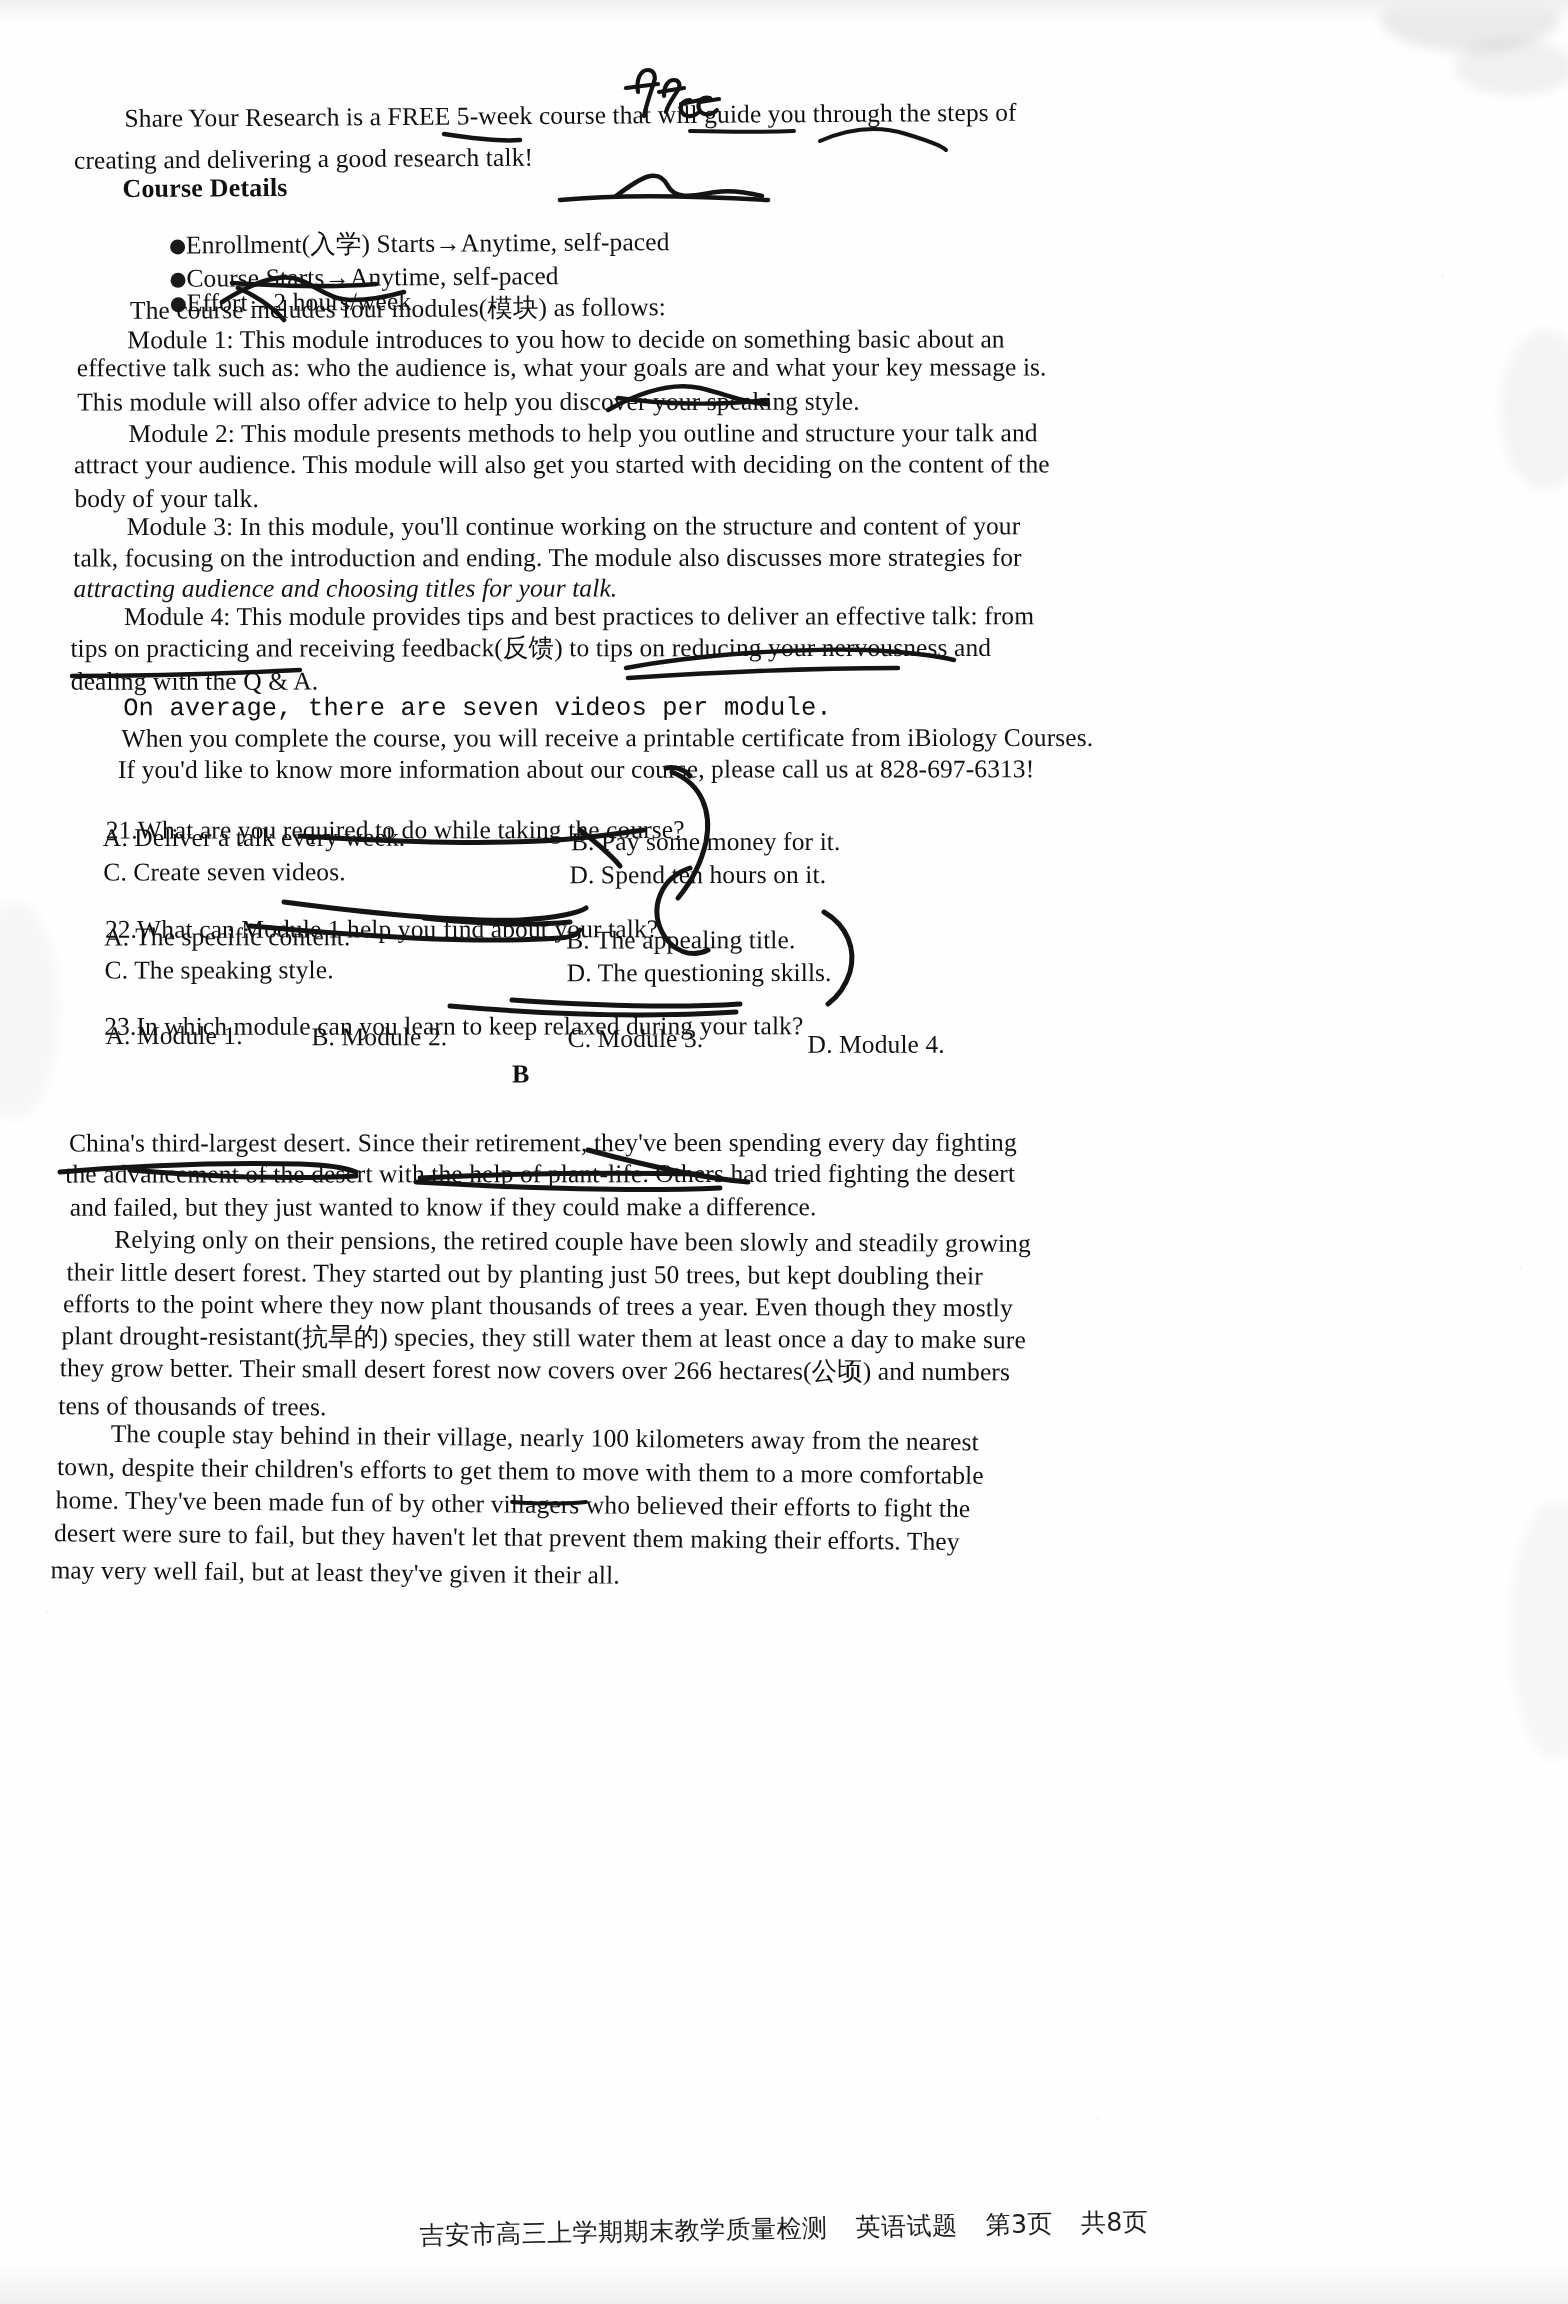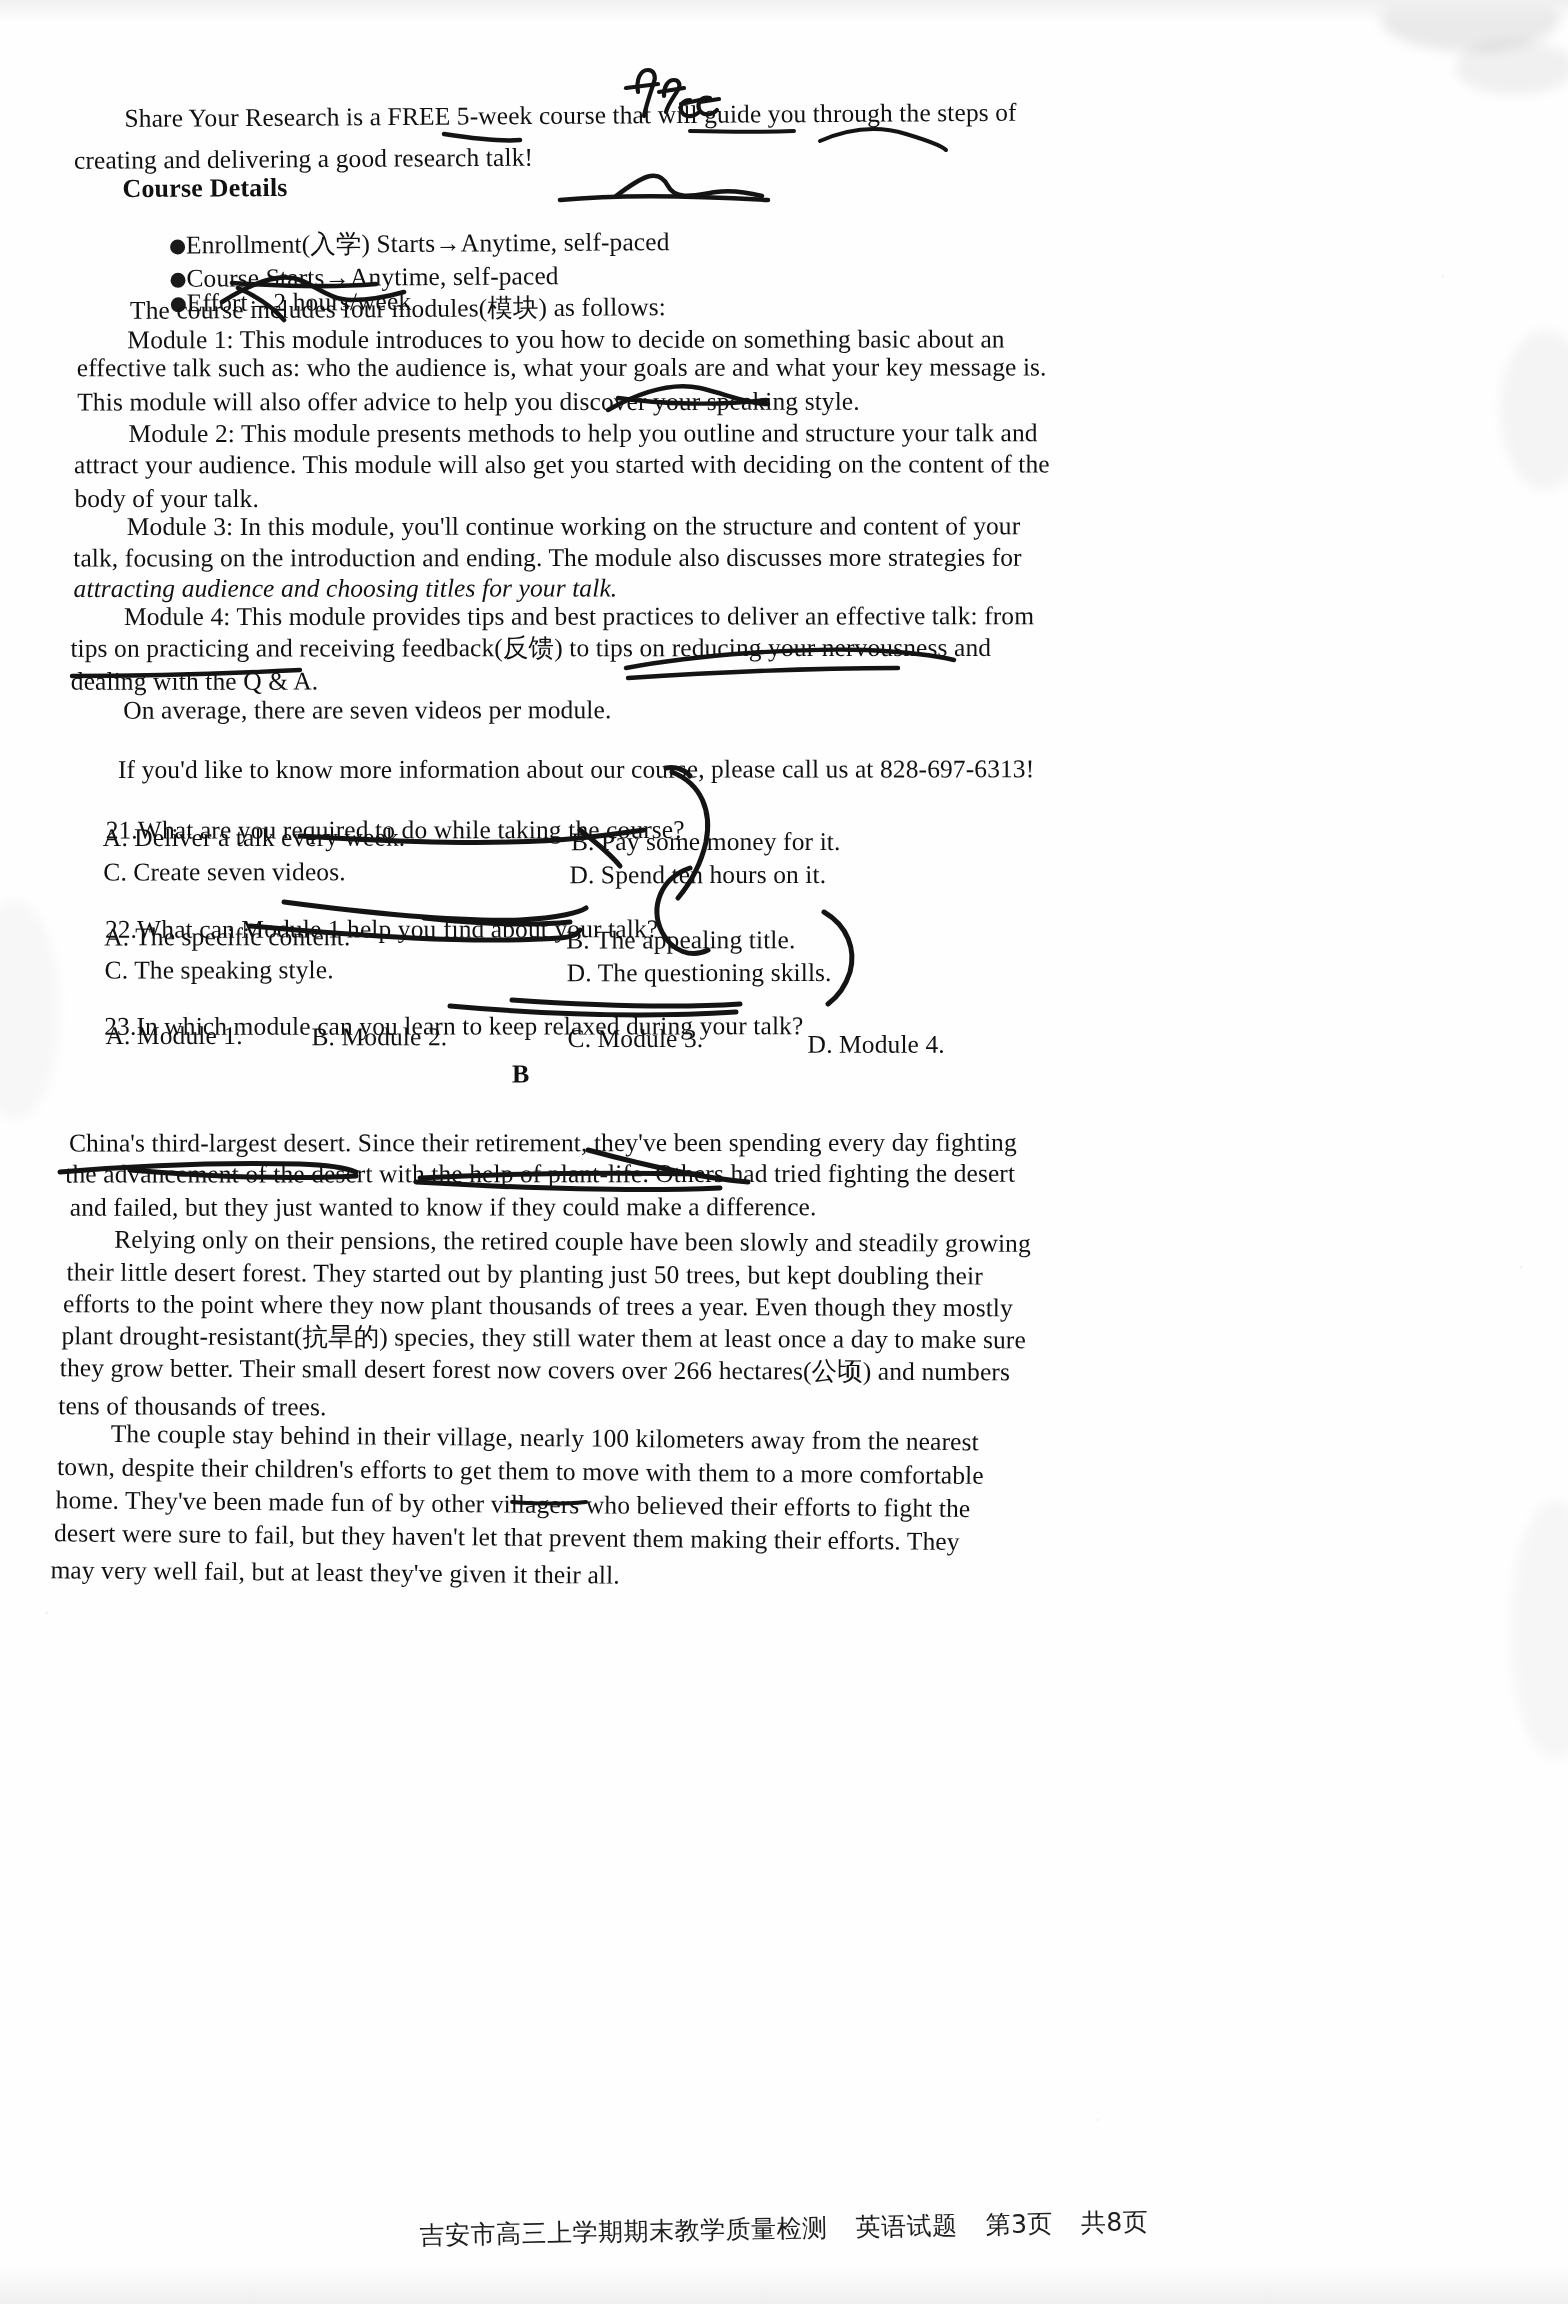--- a/index.html
+++ b/index.html
@@ -91,21 +91,22 @@
     <div class="ln w2" style="left:80px;top:478px;">body of your talk.</div>
 
     <div class="ln w2" style="left:132px;top:511px;">Module 3: In this module, you'll continue working on the structure and content of your</div>
     <div class="ln w2" style="left:78px;top:542px;">talk, focusing on the introduction and ending. The module also discusses more strategies for</div>
     <div class="ln w2" style="left:78px;top:570px;font-style:italic;">attracting audience and choosing titles for your talk.</div>
 
     <div class="ln w2" style="left:128px;top:601px;">Module 4: This module provides tips and best practices to deliver an effective talk: from</div>
     <div class="ln w2" style="left:74px;top:632px;">tips on practicing and receiving feedback(反馈) to tips on reducing your nervousness and</div>
     <div class="ln w2" style="left:74px;top:661px;">dealing with the Q &amp; A.</div>
 
-    <div class="ln w2" style="left:126px;top:692px;">On average, there are seven videos per module.</div>
+    <div class="ln w2" style="left:126px;top:692px;font-family:Liberation Mono, monospace;">On average, there are seven videos per module.</div>
+    <div class="ln w2" style="left:124px;top:723px;">When you complete the course, you will receive a printable certificate from iBiology Courses.</div>
     <div class="ln w2" style="left:120px;top:754px;">If you'd like to know more information about our course, please call us at 828-697-6313!</div>
 
     <div class="ln w2" style="left:68px;top:786px;">
       <span>21.</span><span>What are you required to do while taking the course?</span>
     </div>
     <div class="ln w2" style="left:104px;top:818px;">A. Deliver a talk every week.</div>
     <div class="ln w2" style="left:572px;top:828px;">B. Pay some money for it.</div>
     <div class="ln w2" style="left:104px;top:852px;">C. Create seven videos.</div>
     <div class="ln w2" style="left:570px;top:861px;">D. Spend ten hours on it.</div>
 

